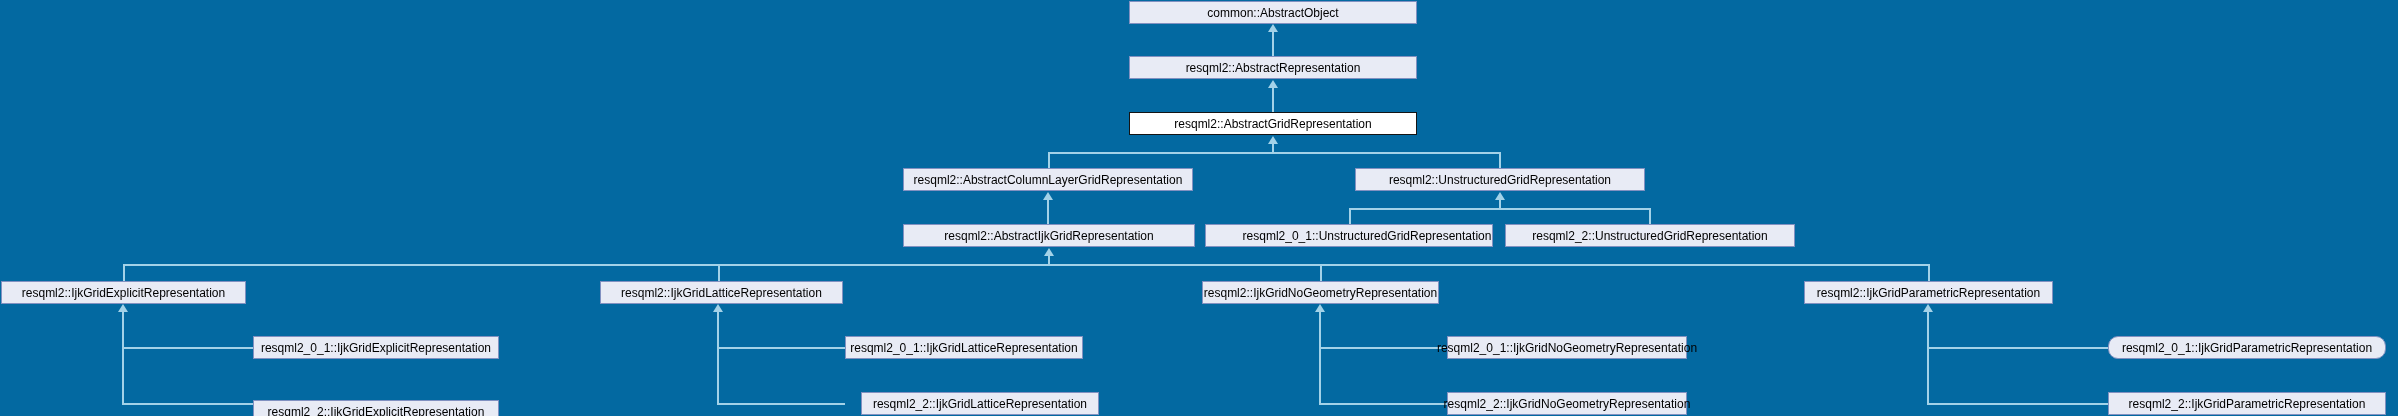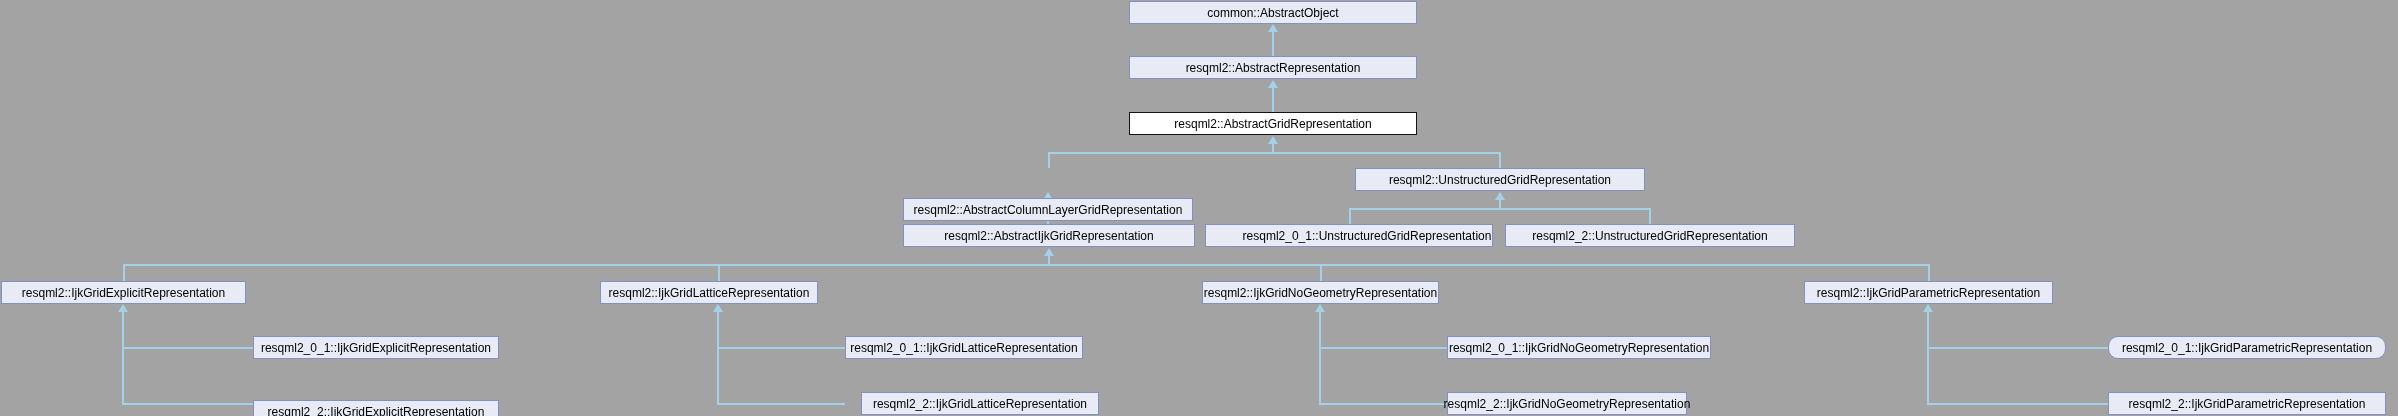--- a/index.html
+++ b/index.html
@@ -1,16 +1,16 @@
 <!DOCTYPE html>
 <html><head>
 <meta charset="utf-8">
 <style>
   html,body{margin:0;padding:0;background:#ffffff;}
-  .canvas{position:relative;width:2398px;height:416px;background:#a3a3a3;overflow:hidden;
+  .canvas{position:relative;width:2398px;height:416px;background:#0369a1;overflow:hidden;
           font-family:"Liberation Sans", sans-serif;}
   .node{position:absolute;height:23px;box-sizing:border-box;background:#e8ebf5;
         border:1.5px solid #8191c1;display:flex;align-items:center;justify-content:center;
         font-size:12px;color:#000;white-space:nowrap;cursor:pointer;}
   .node.focus{background:#ffffff;border:1.5px solid #141414;}
   .vl{position:absolute;width:1.5px;background:#a3d2e8;}
   .hl{position:absolute;height:1.5px;background:#a3d2e8;}
   .ah{position:absolute;width:0;height:0;border-left:5px solid transparent;
       border-right:5px solid transparent;border-bottom:8px solid #a3d2e8;}
 </style>
@@ -64,31 +64,31 @@
   <div class="hl" style="left:1319px;top:403px;width:128px;"></div>
 
   <div class="ah" style="left:1923px;top:304px;"></div>
   <div class="vl" style="left:1927px;top:311px;height:93px;"></div>
   <div class="hl" style="left:1927px;top:347px;width:181px;"></div>
   <div class="hl" style="left:1927px;top:403px;width:181px;"></div>
 
   <div class="node" style="left:1129px;top:1px;width:288px;">common::AbstractObject</div>
   <div class="node" style="left:1129px;top:56px;width:288px;">resqml2::AbstractRepresentation</div>
   <div class="node focus" style="left:1129px;top:112px;width:288px;">resqml2::AbstractGridRepresentation</div>
-  <div class="node" style="left:903px;top:168px;width:290px;margin-top:30px;">resqml2::AbstractColumnLayerGridRepresentation</div>
+  <div class="node" style="left:903px;top:168px;width:290px;">resqml2::AbstractColumnLayerGridRepresentation</div>
   <div class="node" style="left:1355px;top:168px;width:290px;">resqml2::UnstructuredGridRepresentation</div>
   <div class="node" style="left:903px;top:224px;width:292px;">resqml2::AbstractIjkGridRepresentation</div>
   <div class="node" style="left:1205px;top:224px;width:288px;padding-left:36px;">resqml2_0_1::UnstructuredGridRepresentation</div>
   <div class="node" style="left:1505px;top:224px;width:290px;">resqml2_2::UnstructuredGridRepresentation</div>
   <div class="node" style="left:1px;top:281px;width:245px;">resqml2::IjkGridExplicitRepresentation</div>
-  <div class="node" style="left:600px;top:281px;width:218px;">resqml2::IjkGridLatticeRepresentation</div>
+  <div class="node" style="left:600px;top:281px;width:243px;">resqml2::IjkGridLatticeRepresentation</div>
   <div class="node" style="left:1202px;top:281px;width:237px;">resqml2::IjkGridNoGeometryRepresentation</div>
   <div class="node" style="left:1804px;top:281px;width:249px;">resqml2::IjkGridParametricRepresentation</div>
   <div class="node" style="left:253px;top:336px;width:246px;">resqml2_0_1::IjkGridExplicitRepresentation</div>
   <div class="node" style="left:253px;top:400px;width:246px;">resqml2_2::IjkGridExplicitRepresentation</div>
   <div class="node" style="left:845px;top:336px;width:238px;">resqml2_0_1::IjkGridLatticeRepresentation</div>
   <div class="node" style="left:845px;top:392px;width:238px;margin-left:16px;">resqml2_2::IjkGridLatticeRepresentation</div>
-  <div class="node" style="left:1447px;top:336px;width:264px;">resqml2_0_1::IjkGridNoGeometryRepresentation</div>
+  <div class="node" style="left:1447px;top:336px;width:240px;">resqml2_0_1::IjkGridNoGeometryRepresentation</div>
   <div class="node" style="left:1447px;top:392px;width:240px;">resqml2_2::IjkGridNoGeometryRepresentation</div>
   <div class="node" style="left:2108px;top:336px;width:278px;border-radius:10px;">resqml2_0_1::IjkGridParametricRepresentation</div>
   <div class="node" style="left:2108px;top:392px;width:278px;">resqml2_2::IjkGridParametricRepresentation</div>
 
 </div>
 
 </body></html>

